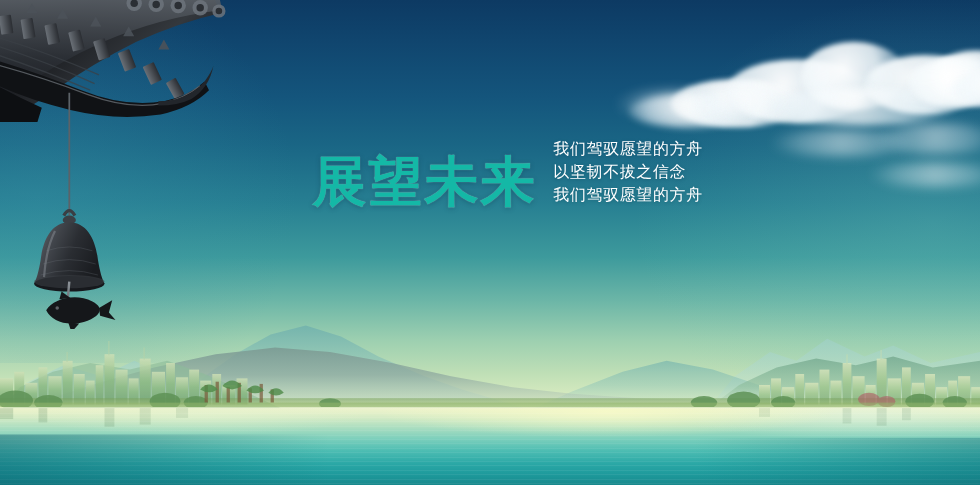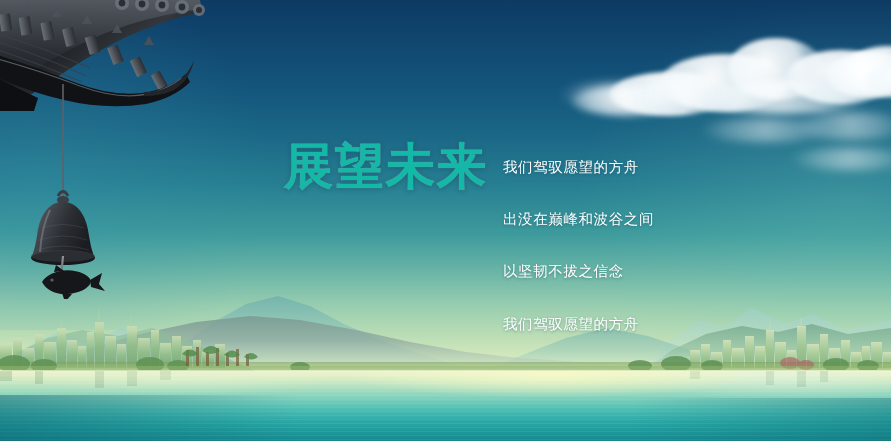--- a/index.html
+++ b/index.html
@@ -132,21 +132,21 @@
     font-size:49px; line-height:52px; font-weight:bold; color:#14b8a6;
     letter-spacing:2px; white-space:nowrap;
     text-shadow:0 1px 5px rgba(10,50,70,0.35), 0 0 1px rgba(255,255,255,0.6);
   }
   .poem {
     position:absolute; left:503px; top:126px;
     font-size:14.5px; line-height:21.2px; color:#ffffff;
     letter-spacing:0.6px; white-space:nowrap;
     text-shadow:0 1px 3px rgba(10,60,80,0.42);
   }
-  .poem .pl { display:block;margin-top:31px; }
+  .poem .pl { display:block; }
 </style>
 </head>
 <body>
 
 <div id="stage">
 
   <div class="sky"></div>
   <div class="sky-left-glow"></div>
   <div class="sky-right-glow"></div>
 
@@ -481,18 +481,17 @@
       <path d="M24,33 l3,9 l7,-8 Z" fill="#15171a"></path>
       <path d="M16,12 l2,-7 l8,6 Z" fill="#15171a"></path>
       <circle cx="14" cy="20" r="1.6" fill="#9aa1a8" opacity="0.55"></circle>
     </g>
   </svg>
 
   <div class="title">展望未来</div>
 
   <div class="poem">
     <span class="pl">我们驾驭愿望的方舟</span>
-    <span class="pl">出没在巅峰和波谷之间</span>
     <span class="pl">以坚韧不拔之信念</span>
     <span class="pl">我们驾驭愿望的方舟</span>
   </div>
 
 </div>
 
 </body></html>

